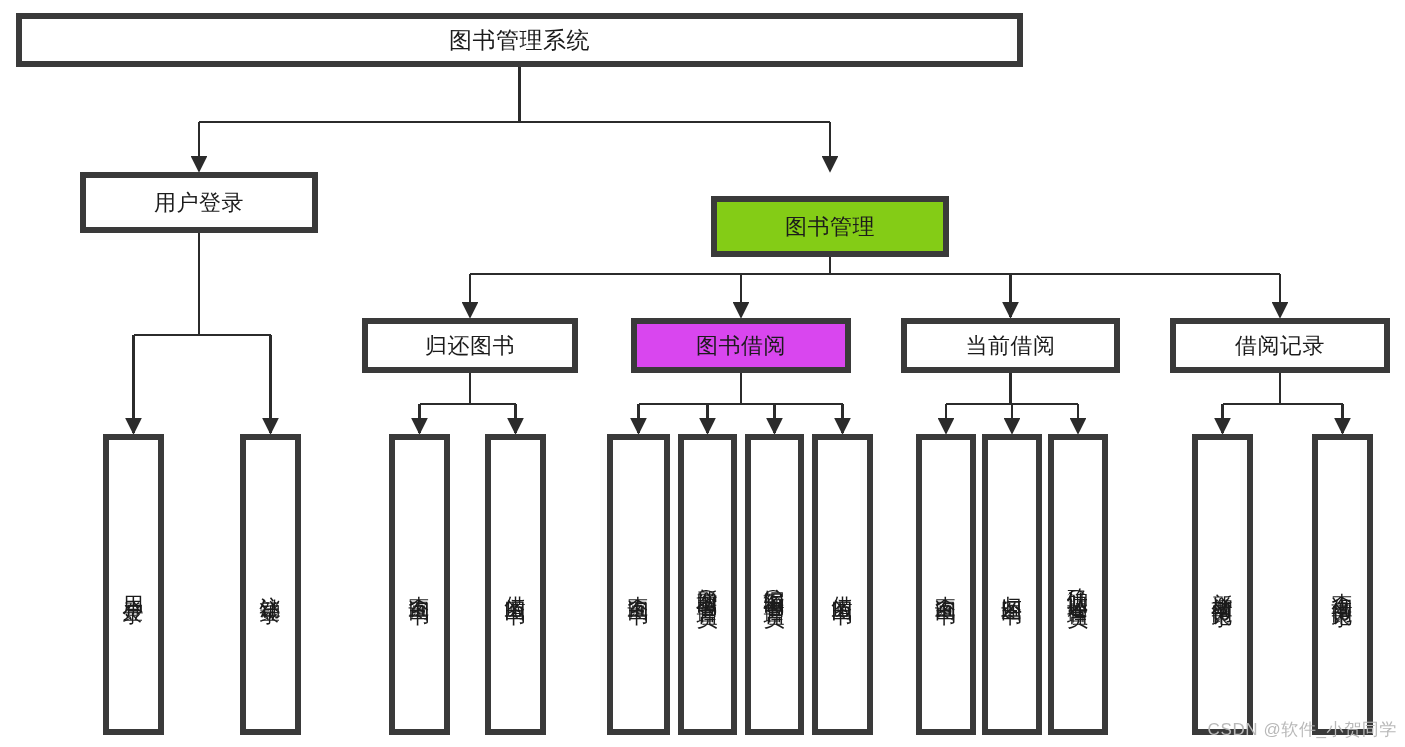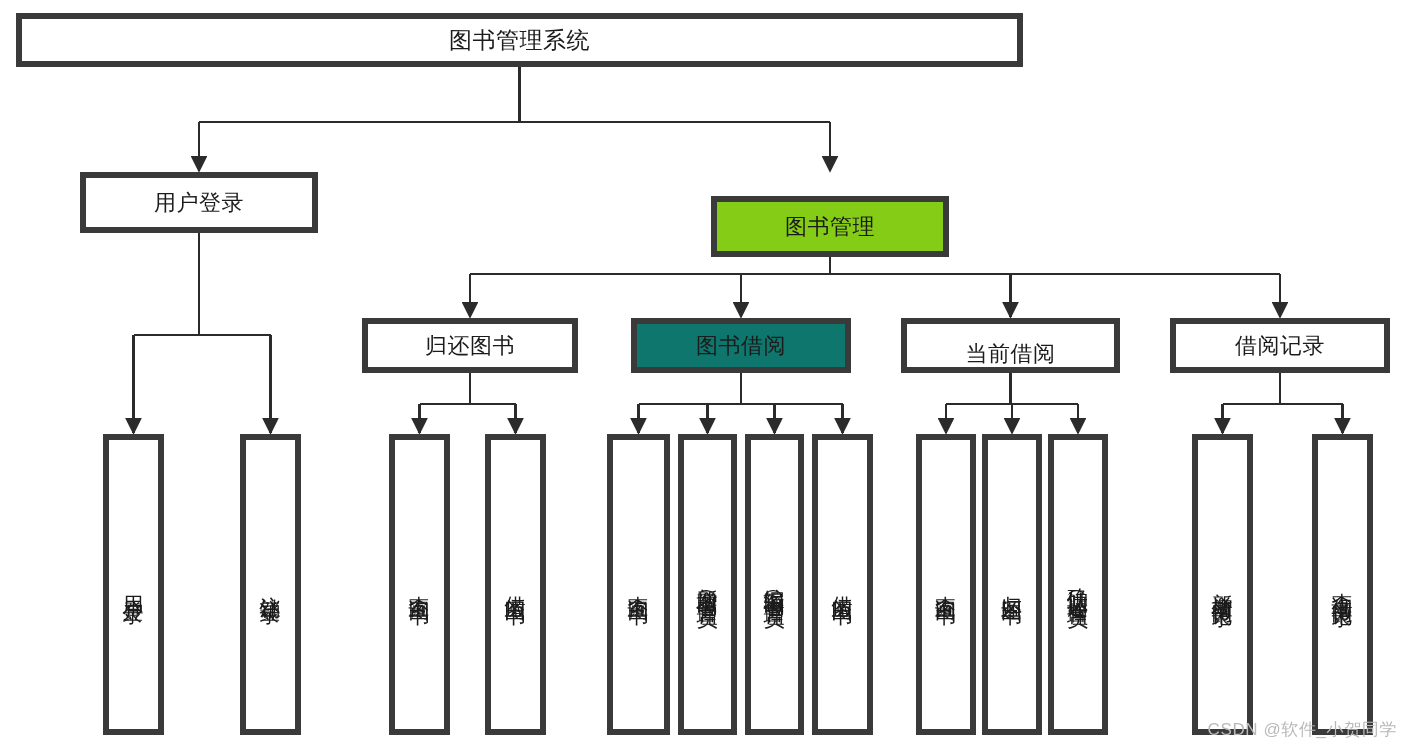--- a/index.html
+++ b/index.html
@@ -120,24 +120,24 @@
       </div>
       <div class="node-box" style="left: 80px; top: 172px; width: 238px; height: 61px; border-color: rgb(58, 58, 58); background: rgb(255, 255, 255);">
         <span class="node-label" style="color: rgb(27, 27, 27);">用户登录</span>
       </div>
       <div class="node-box" style="left: 711px; top: 172px; width: 238px; height: 61px; border-color: rgb(58, 58, 58); background: #84cc16; margin-top: 24px;">
         <span class="node-label" style="color: rgb(27, 27, 27);">图书管理</span>
       </div>
       <div class="node-box" style="left: 362px; top: 318px; width: 216px; height: 55px; border-color: rgb(58, 58, 58); background: rgb(255, 255, 255);">
         <span class="node-label" style="color: rgb(27, 27, 27);">归还图书</span>
       </div>
-      <div class="node-box" style="left: 631px; top: 318px; width: 220px; height: 55px; border-color: rgb(58, 58, 58); background: #0f766e;">
+      <div class="node-box" style="left: 631px; top: 318px; width: 220px; height: 55px; border-color: rgb(58, 58, 58); background: #d946ef;">
         <span class="node-label" style="color: rgb(27, 27, 27);">图书借阅</span>
       </div>
-      <div class="node-box" style="left: 901px; top: 318px; width: 219px; height: 55px; border-color: rgb(58, 58, 58); background: rgb(255, 255, 255); align-items: flex-end;">
+      <div class="node-box" style="left: 901px; top: 318px; width: 219px; height: 55px; border-color: rgb(58, 58, 58); background: rgb(255, 255, 255);">
         <span class="node-label" style="color: rgb(27, 27, 27);">当前借阅</span>
       </div>
       <div class="node-box" style="left: 1170px; top: 318px; width: 220px; height: 55px; border-color: rgb(58, 58, 58); background: rgb(255, 255, 255);">
         <span class="node-label" style="color: rgb(27, 27, 27);">借阅记录</span>
       </div>
       <div class="node-box vertical" style="left: 103px; top: 434px; width: 61px; height: 301px; border-color: rgb(58, 58, 58); background: rgb(255, 255, 255);">
         <span class="node-label" style="color: rgb(27, 27, 27);">用户登录</span>
       </div>
       <div class="node-box vertical" style="left: 240px; top: 434px; width: 61px; height: 301px; border-color: rgb(58, 58, 58); background: rgb(255, 255, 255);">
         <span class="node-label" style="color: rgb(27, 27, 27);">注销登录</span>

